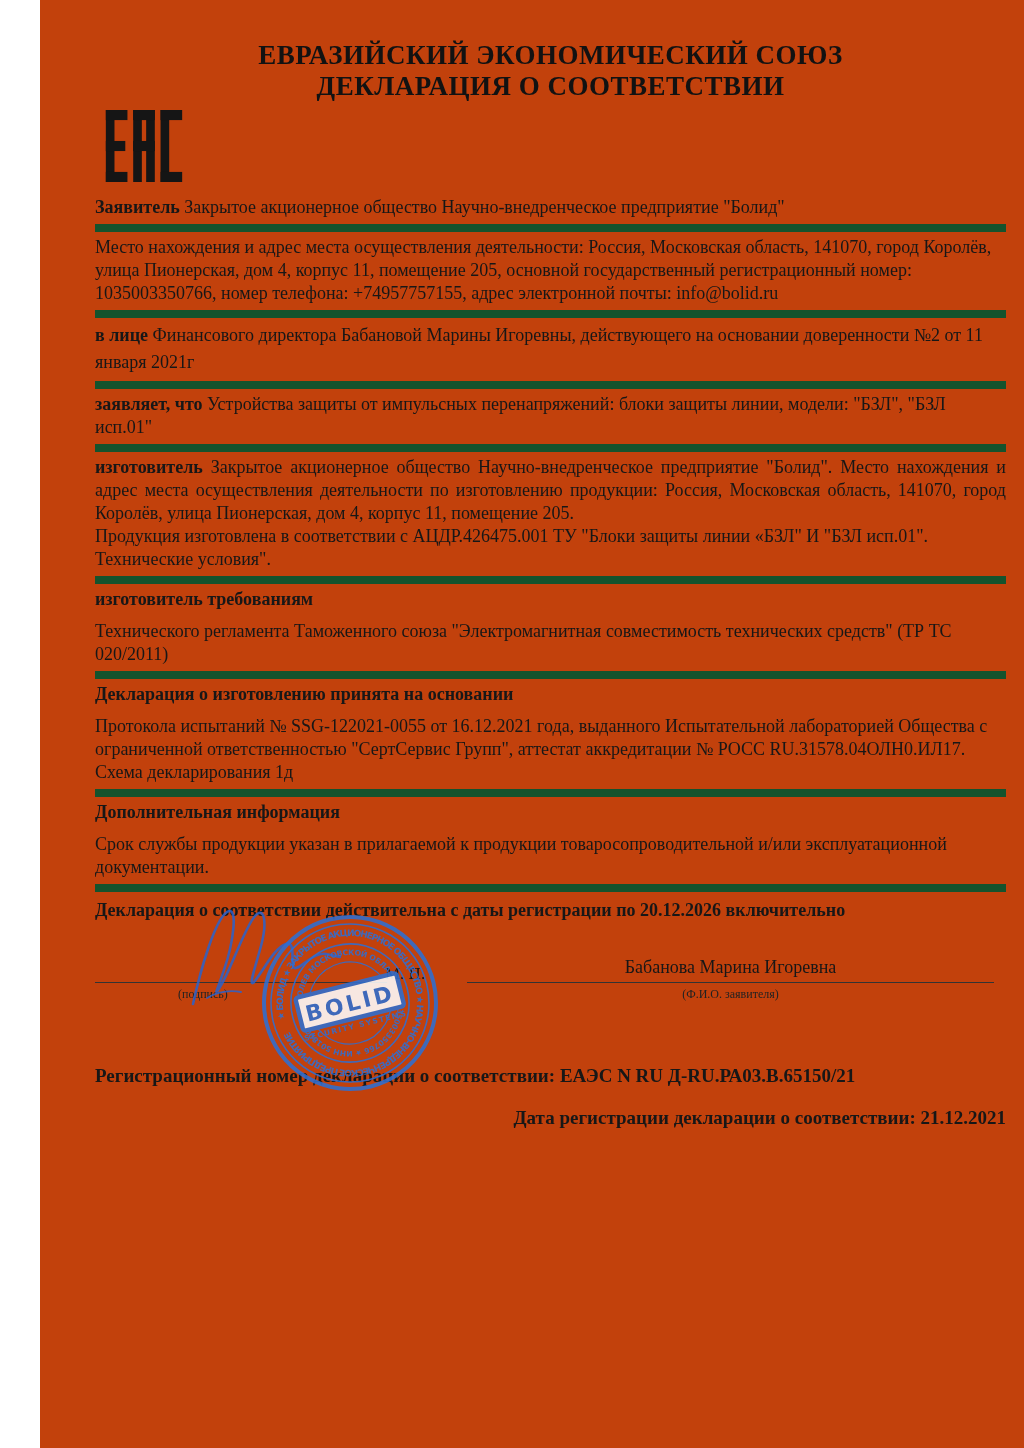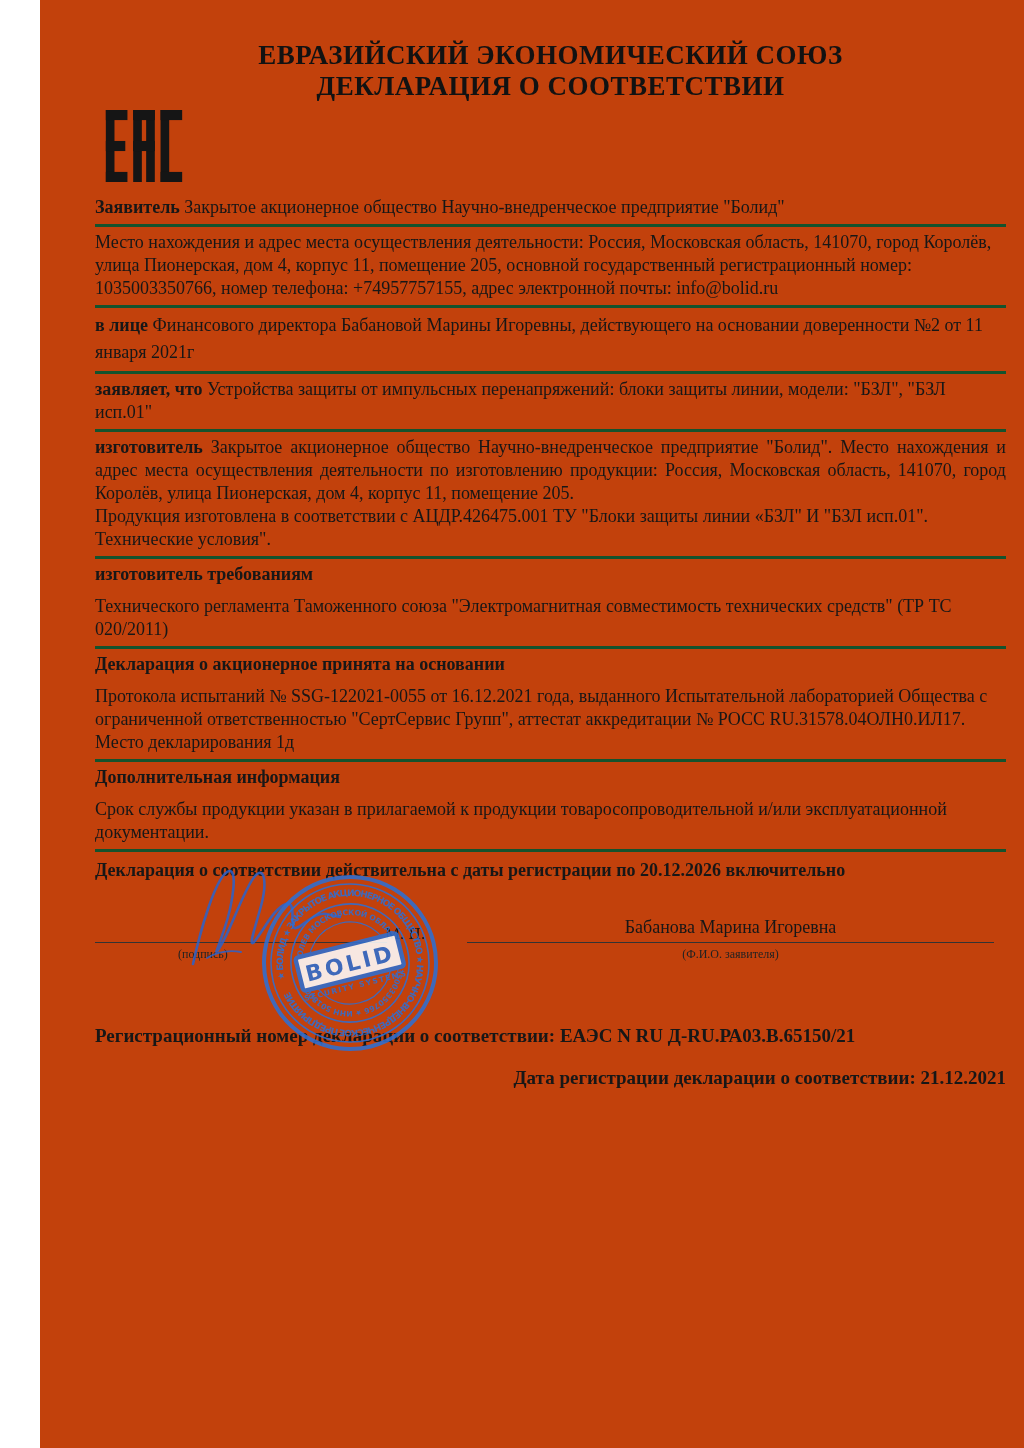--- a/index.html
+++ b/index.html
@@ -6,21 +6,21 @@
   .page{
     position:relative;width:1024px;height:1448px;background:#c2410c;
     font-family:"Liberation Serif",serif;color:#171717;overflow:hidden;margin-left:40px;
   }
   .content{position:absolute;left:55px;right:58px;top:0;}
   .doc-title{
     text-align:center;padding-top:40px;font-weight:bold;
     font-size:27px;line-height:1.14;letter-spacing:.5px;color:#121212;
   }
   .eac{margin:8px 0 0 10px;width:78px;height:72px;}
-  .sec{border-bottom:3px solid #14532d;padding:4px 0 5px;}
+  .sec{border-bottom:8px solid #14532d;padding:4px 0 5px;}
   .nb{border-bottom:none;}
   p{margin:0;font-size:18px;line-height:1.28;}
   .lbl{font-weight:bold;}
   .just{text-align:justify;}
   .hd{font-weight:bold;}
   .sec-applicant{margin-top:6px;}
   .sec-person p{line-height:1.5;}
   .validity{padding-top:7px;font-weight:bold;}
   .sig-area{position:relative;height:136px;overflow:visible;}
   .sig-line{position:absolute;top:60px;border-top:1.6px solid #333;}
@@ -90,25 +90,25 @@
     </div>
 
     <div class="sec nb">
       <p class="hd">изготовитель требованиям</p>
     </div>
     <div class="sec">
       <p>Технического регламента Таможенного союза "Электромагнитная совместимость технических средств" (ТР ТС 020/2011)</p>
     </div>
 
     <div class="sec nb">
-      <p class="hd">Декларация о акционерное принята на основании</p>
+      <p class="hd">Декларация о изготовлению принята на основании</p>
     </div>
     <div class="sec">
       <p>Протокола испытаний № SSG-122021-0055  от 16.12.2021 года, выданного Испытательной лабораторией Общества с ограниченной ответственностью "СертСервис Групп", аттестат аккредитации № РОСС RU.31578.04ОЛН0.ИЛ17.</p>
-      <p>Место декларирования 1д</p>
+      <p>Схема декларирования 1д</p>
     </div>
 
     <div class="sec nb">
       <p class="hd">Дополнительная информация</p>
     </div>
     <div class="sec">
       <p>Срок службы продукции указан в прилагаемой к продукции товаросопроводительной и/или эксплуатационной  документации.</p>
     </div>
 
     <p class="validity">Декларация о соответствии  действительна с даты регистрации по 20.12.2026 включительно</p>

